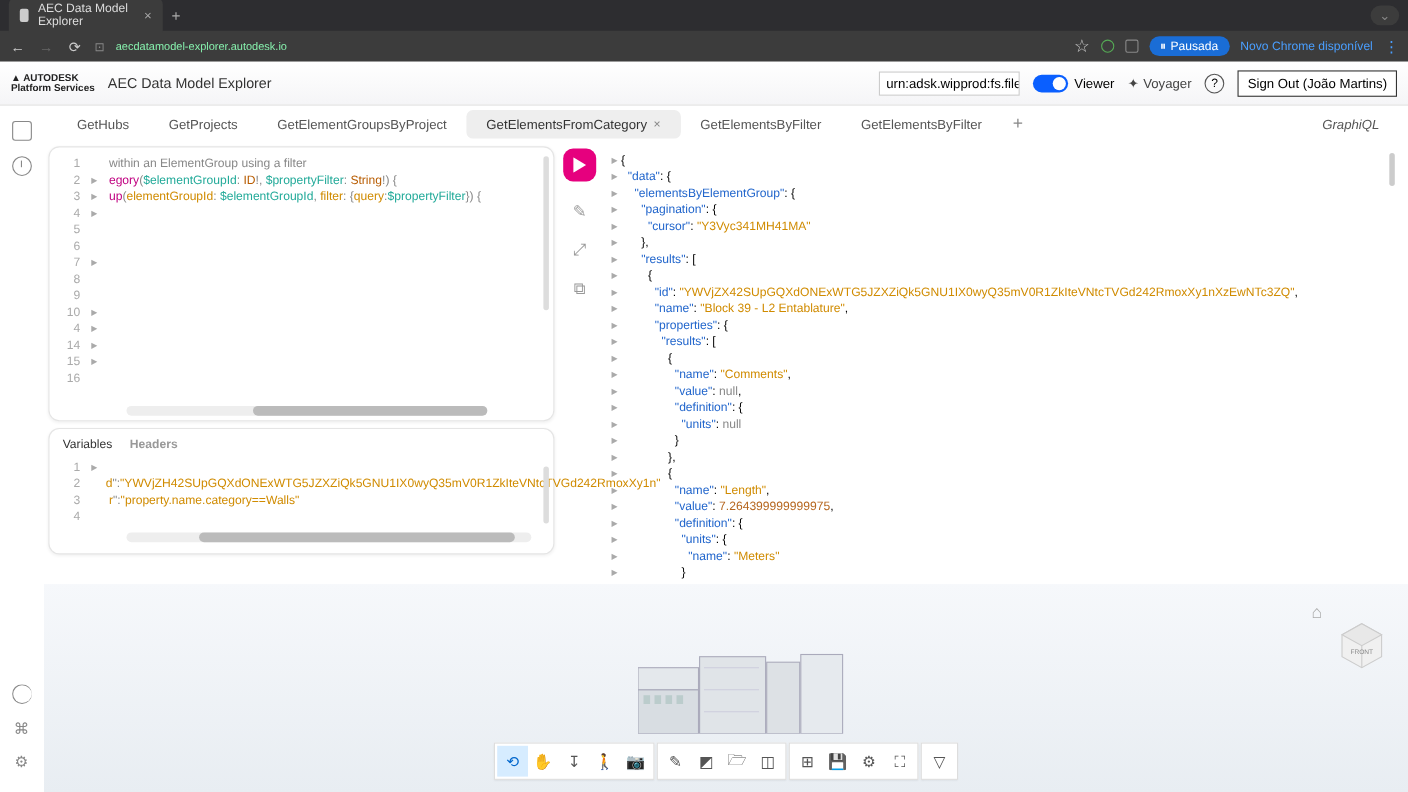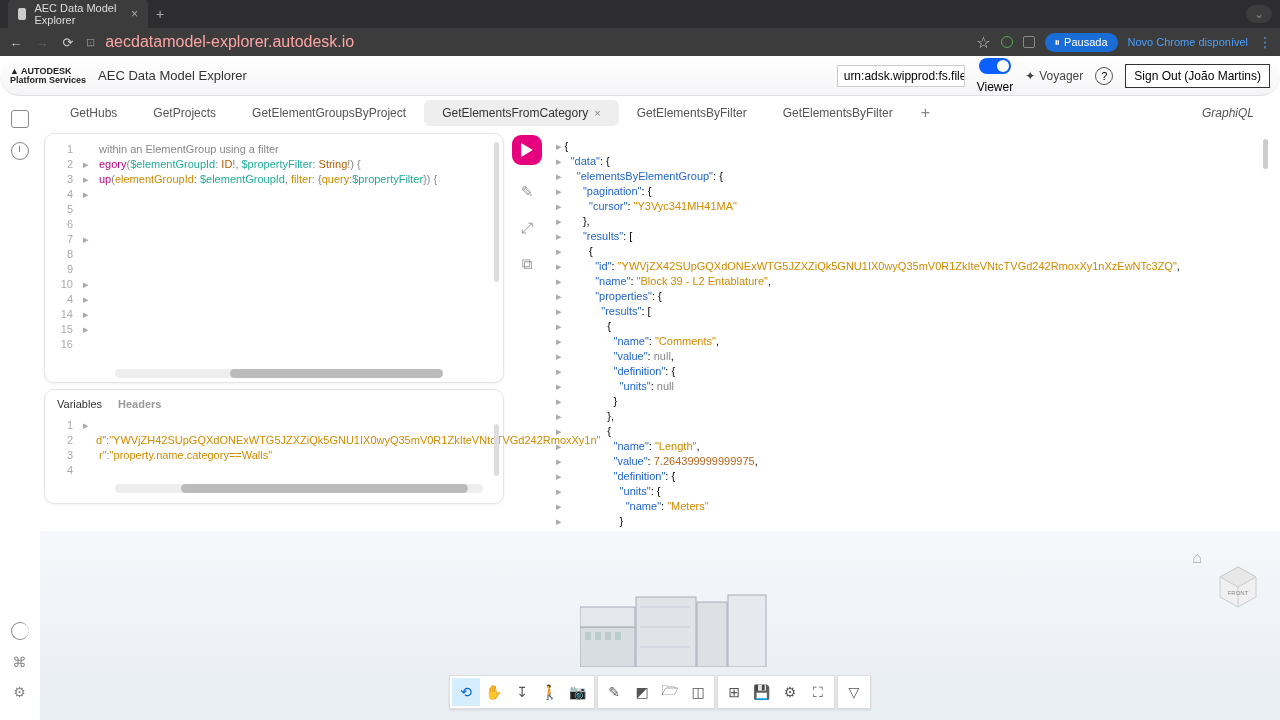--- a/index.html
+++ b/index.html
@@ -8,36 +8,36 @@
 
 .browser-chrome { background: #2d2d30; height: 56px; }
 .tab-bar { display: flex; align-items: center; height: 28px; padding: 0 8px; }
 .browser-tab { background: #3c3c3c; color: #ddd; font-size: 11px; padding: 4px 10px; border-radius: 6px 6px 0 0; display: flex; align-items: center; gap: 8px; width: 140px; }
 .browser-tab .favicon { width: 12px; height: 12px; background: #ccc; border-radius: 2px; }
 .tab-close { color: #aaa; font-size: 12px; cursor: pointer; margin-left: auto; }
 .new-tab { color: #aaa; font-size: 14px; margin-left: 8px; }
 .window-ctrl { margin-left: auto; background: #3c3c3c; border-radius: 10px; padding: 2px 8px; color: #888; font-size: 12px; }
 .addr-bar { display: flex; align-items: center; height: 28px; padding: 0 8px; gap: 10px; background: #3c3c3c; }
 .nav-btn { color: #ccc; font-size: 13px; width: 16px; text-align: center; }
-.addr-input { flex: 0 0 500px; color: #fca5a5; font-size: 16px; }
+.addr-input { flex: 0 0 500px; color: #86efac; font-size: 10px; }
 .url-prefix { color: #888; font-size: 11px; }
 .addr-right { margin-left: auto; display: flex; align-items: center; gap: 10px; }
 .star { color: #ccc; }
 .ext-icon { width: 12px; height: 12px; border: 1px solid #888; border-radius: 2px; }
 .chrome-pill { background: #1a6dd6; color: #fff; font-size: 11px; padding: 3px 10px; border-radius: 12px; display: flex; align-items: center; gap: 4px; }
 .chrome-text { color: #4a9fff; font-size: 11px; }
 .menu-dots { color: #4a9fff; font-size: 14px; }
 
 
-.app-header { display: flex; align-items: center; height: 40px; padding: 0 10px; gap: 12px; border-bottom: 1px solid #e0e0e0; background: linear-gradient(#fff,#f5f5f7); border-radius: 20px; }
+.app-header { display: flex; align-items: center; height: 40px; padding: 0 10px; gap: 12px; border-bottom: 1px solid #e0e0e0; background: linear-gradient(#fff,#f5f5f7); }
 .logo { font-weight: 800; font-size: 9px; line-height: 1; color: #222; }
 .logo .sub { font-weight: 700; font-size: 9px; }
 .app-title { font-size: 13px; color: #333; }
 .urn-field { margin-left: auto; border: 1px solid #ccc; padding: 3px 6px; font-size: 12px; width: 128px; overflow: hidden; white-space: nowrap; background: #fff; }
-.viewer-toggle { display: flex; align-items: center; gap: 6px; font-size: 12px; flex-direction: column; }
+.viewer-toggle { display: flex; align-items: center; gap: 6px; font-size: 12px; }
 .toggle { width: 32px; height: 16px; background: #0a5fff; border-radius: 10px; position: relative; }
 .toggle::after { content: ''; position: absolute; right: 2px; top: 2px; width: 12px; height: 12px; background: #fff; border-radius: 50%; }
 .voyager { display: flex; align-items: center; gap: 4px; font-size: 12px; color: #444; }
 .help-circle { width: 18px; height: 18px; border: 1.5px solid #555; border-radius: 50%; display: flex; align-items: center; justify-content: center; font-size: 11px; }
 .signout { border: 1px solid #333; padding: 4px 8px; font-size: 12px; background: #fff; }
 
 
 .main-area { display: flex; height: calc(100% - 96px); }
 .left-rail { width: 40px; display: flex; flex-direction: column; align-items: center; gap: 14px; padding-top: 14px; border-right: 1px solid transparent; }
 .rail-icon { width: 18px; height: 18px; border: 1.5px solid #888; border-radius: 3px; }

